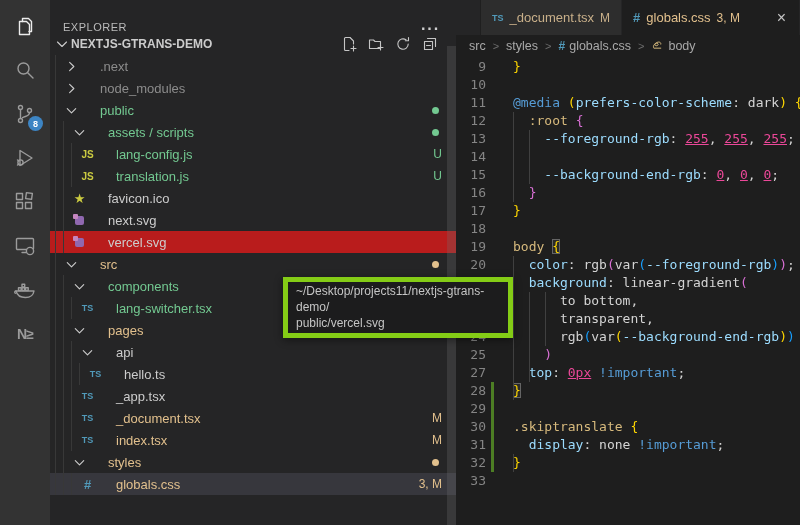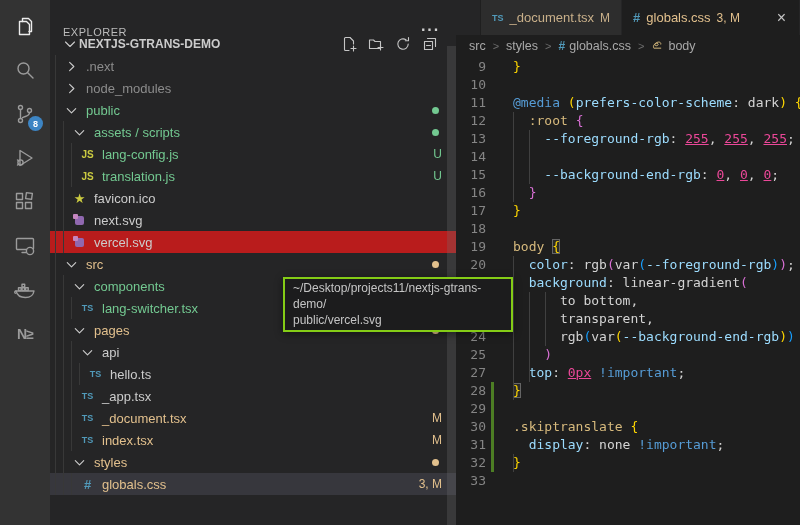--- a/index.html
+++ b/index.html
@@ -9,37 +9,37 @@
   .activitybar{position:absolute;left:0;top:0;width:50px;height:100%;background:#333333;
                display:flex;flex-direction:column;align-items:center;padding-top:4px;box-sizing:border-box;z-index:3;}
   .ab-cell{width:50px;height:44px;display:flex;align-items:center;justify-content:center;position:relative;color:#9b9b9b;cursor:pointer;}
   .ab-cell.active{color:#ececec;}
   .ab-cell svg{width:24px;height:24px;stroke:currentColor;fill:none;stroke-width:1.4;stroke-linecap:round;stroke-linejoin:round;}
   .ab-badge{position:absolute;right:7px;bottom:5px;background:#3d85c4;color:#fff;font-size:9px;font-weight:bold;
             width:15px;height:15px;border-radius:50%;display:flex;align-items:center;justify-content:center;}
   .nxtext{font-size:14px;font-weight:600;letter-spacing:-1px;}
   
   .sidebar{position:absolute;left:50px;top:0;width:406px;height:100%;background:#252526;z-index:2;}
-  .sb-head{height:33px;display:flex;align-items:flex-start;padding:26px 16px 0 13px;box-sizing:border-box;}
+  .sb-head{height:33px;display:flex;align-items:flex-end;padding:26px 16px 0 13px;box-sizing:border-box;}
   .sb-title{font-size:11px;letter-spacing:.5px;color:#bbbbbb;flex:1;}
   .sb-more{color:#cfcfcf;font-size:16px;font-weight:bold;line-height:8px;cursor:pointer;letter-spacing:1px;}
-  .proj-row{height:22px;display:flex;align-items:center;font-size:12px;font-weight:bold;color:#cccccc;cursor:pointer;padding-left:12px;text-align:center;}
+  .proj-row{height:22px;display:flex;align-items:center;font-size:12px;font-weight:bold;color:#cccccc;cursor:pointer;padding-left:4px;text-align:center;}
   .proj-row .chev{width:16px;height:16px;display:flex;align-items:center;justify-content:center;}
   .proj-label{margin-left:1px;}
   .proj-actions{margin-left:auto;display:flex;gap:11px;padding-right:18px;color:#c5c5c5;}
   .proj-actions span{width:16px;height:16px;cursor:pointer;}
   .proj-actions svg,.chev svg{width:16px;height:16px;stroke:currentColor;fill:none;stroke-width:1.1;stroke-linecap:round;stroke-linejoin:round;}
   .tree{position:relative;}
   .trow{height:22px;display:flex;align-items:center;font-size:13px;padding-left:5px;cursor:pointer;position:relative;}
   .trow.hover{background:#b91c1c;}
   .trow.sel{background:#37373d;}
   .tguide{width:7px;align-self:stretch;border-left:1px solid #383838;flex-shrink:0;}
   .slot{width:17px;height:22px;display:flex;align-items:center;justify-content:center;flex-shrink:0;color:#cccccc;}
   .slot svg{width:15px;height:15px;stroke:currentColor;fill:none;stroke-width:1.2;stroke-linecap:round;stroke-linejoin:round;}
-  .tlabel{margin-left:6px;white-space:pre;} .c-green{color:#73c991;} .c-yellow{color:#e2c08d;} .c-ignored{color:#8c8c8c;}
+  .tlabel{margin-left:20px;white-space:pre;} .c-green{color:#73c991;} .c-yellow{color:#e2c08d;} .c-ignored{color:#8c8c8c;}
   .badge{margin-left:auto;margin-right:14px;font-size:12px;}
   .dot{margin-left:auto;margin-right:17px;width:7px;height:7px;border-radius:50%;}
   .dot-green{background:#73c991;} .dot-yellow{background:#e2c08d;}
   .fi-js{color:#cbcb41;font-size:10px;font-weight:bold;} .fi-ts{color:#519aba;font-size:9px;font-weight:bold;}
   .fi-star{color:#cbcb41;font-size:13px;} .fi-css{color:#519aba;font-size:13px;font-weight:bold;}
   .fi-svg{width:9px;height:9px;background:#9068b0;border-radius:2px;position:relative;display:inline-block;}
   .fi-svg::after{content:"";position:absolute;left:-2px;top:-2px;width:5px;height:5px;background:#c586c0;border-radius:1px;}
   .sb-scroll{position:absolute;right:0;top:46px;bottom:0;width:9px;background:rgba(110,110,110,.28);}
   
   .editor{position:absolute;left:456px;top:0;right:0;height:100%;display:flex;flex-direction:column;background:#1e1e1e;}
@@ -63,21 +63,21 @@
   .ln{width:30px;text-align:right;color:#858585;flex-shrink:0;user-select:none;}
   .lc{margin-left:27px;}
   .t-d{color:#d4d4d4;} .t-pr{color:#9cdcfe;} .t-num{color:#ec4899;text-decoration:underline;} .t-kw{color:#569cd6;} .t-sel{color:#d7ba7d;}
   .t-p1{color:#ffd700;} .t-p2{color:#da70d6;} .t-p3{color:#179fff;}
   .t-m{outline:1px solid #656565;outline-offset:-1px;background:rgba(100,100,100,.18);}
   .t-w{text-decoration-style:wavy;text-decoration-color:#3794ff;text-decoration-thickness:1px;text-underline-offset:3px;}
   .ig{position:absolute;width:1px;background:#404040;}
   .chbar{position:absolute;left:35px;width:3px;background:#4d7e24;}
   
   .tooltip{position:absolute;left:283px;top:277px;width:230px;box-sizing:border-box;background:#1c1c1d;
-           border:2px solid #84cc16;color:#c5c5c5;font-size:12px;line-height:16px;padding:1px 8px 2px;z-index:30;
+           border:5px solid #84cc16;color:#c5c5c5;font-size:12px;line-height:16px;padding:1px 8px 2px;z-index:30;
            box-shadow:0 2px 8px rgba(0,0,0,.45);}
 </style>
 </head>
 <body>
 
 <div class="app">
 
   <aside class="activitybar" id="activitybar">
       <div class="ab-cell active">
         <svg viewBox="0 0 24 24">

